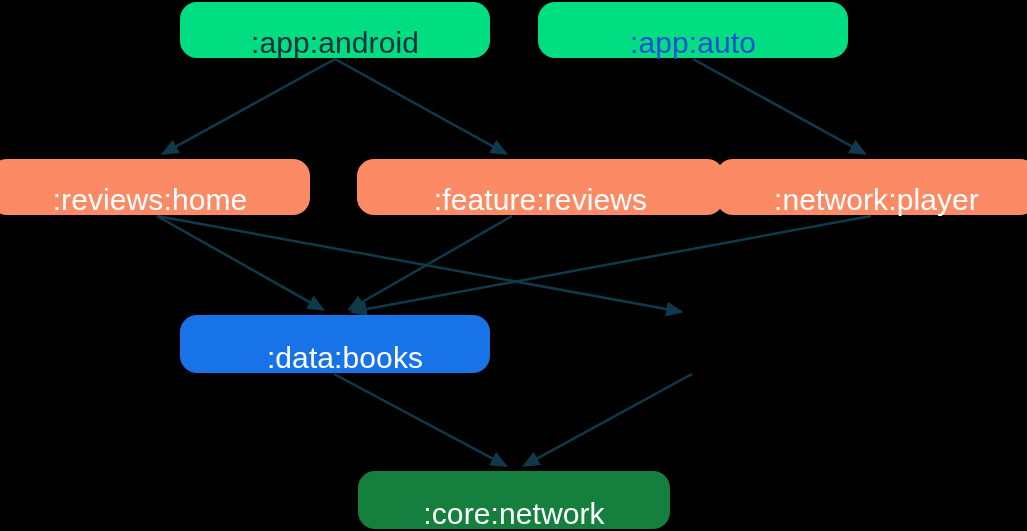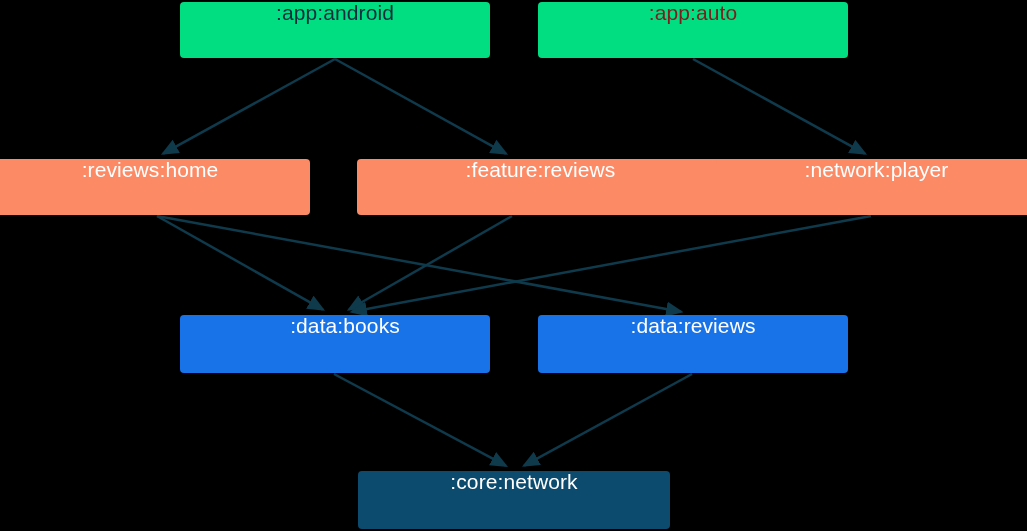--- a/index.html
+++ b/index.html
@@ -22,26 +22,26 @@
     position: absolute;
     left: 0;
     top: 0;
     width: 1027px;
     height: 531px;
     pointer-events: none;
   }
   .node {
     position: absolute;
     box-sizing: border-box;
-    border-radius: 4px;
+    border-radius: 17px;
     display: flex;
-    align-items: flex-start;
+    align-items: flex-end;
     justify-content: center;
     text-align: center;
-    font-size: 21px;
+    font-size: 30px;
     font-weight: 400;
     letter-spacing: 0.1px;
     line-height: 1;
     white-space: nowrap;
     z-index: 2;
   }
   .node-label {
     display: block;
   }
 </style>
@@ -65,35 +65,32 @@
         <line x1="512" y1="216" x2="349.0710588963751" y2="309.5154277340332" stroke="#0f3a4c" stroke-width="2.5" marker-end="url(#arrowhead)"></line>
         <line x1="871" y1="216" x2="351.8839267492749" y2="311.73053061847975" stroke="#0f3a4c" stroke-width="2.5" marker-end="url(#arrowhead)"></line>
         <line x1="334" y1="374" x2="505.8244900583732" y2="465.70408177272725" stroke="#0f3a4c" stroke-width="2.5" marker-end="url(#arrowhead)"></line>
         <line x1="692" y1="374" x2="524.1439190902664" y2="465.6455614162338" stroke="#0f3a4c" stroke-width="2.5" marker-end="url(#arrowhead)"></line>
       </g>
   </svg>
 
   <div class="node" style="left: 180px; top: 2px; width: 310px; height: 56px; background: rgb(0, 222, 129); color: rgb(13, 46, 61);">
     <span class="node-label">:app:android</span>
   </div>
-  <div class="node" style="left: 538px; top: 2px; width: 310px; height: 56px; background: rgb(0, 222, 129); color: #7f1d1d;">
+  <div class="node" style="left: 538px; top: 2px; width: 310px; height: 56px; background: rgb(0, 222, 129); color: #1d4ed8;">
     <span class="node-label">:app:auto</span>
   </div>
   <div class="node" style="left: -10px; top: 159px; width: 320px; height: 56px; background: rgb(252, 138, 101); color: rgb(255, 255, 255);">
     <span class="node-label">:reviews:home</span>
   </div>
   <div class="node" style="left: 357px; top: 159px; width: 367px; height: 56px; background: rgb(252, 138, 101); color: rgb(255, 255, 255);">
     <span class="node-label">:feature:reviews</span>
   </div>
   <div class="node" style="left: 716px; top: 159px; width: 321px; height: 56px; background: rgb(252, 138, 101); color: rgb(255, 255, 255);">
     <span class="node-label">:network:player</span>
   </div>
   <div class="node" style="left: 180px; top: 315px; width: 310px; height: 58px; background: rgb(24, 114, 232); color: rgb(255, 255, 255); padding-left: 20px;">
     <span class="node-label">:data:books</span>
   </div>
-  <div class="node" style="left: 538px; top: 315px; width: 310px; height: 58px; background: rgb(24, 114, 232); color: rgb(255, 255, 255);">
-    <span class="node-label">:data:reviews</span>
-  </div>
-  <div class="node" style="left: 358px; top: 471px; width: 312px; height: 58px; background: #0c4a6e; color: rgb(255, 255, 255);">
+  <div class="node" style="left: 358px; top: 471px; width: 312px; height: 58px; background: #15803d; color: rgb(255, 255, 255);">
     <span class="node-label">:core:network</span>
   </div>
 
 </div>
 
 </body></html>

